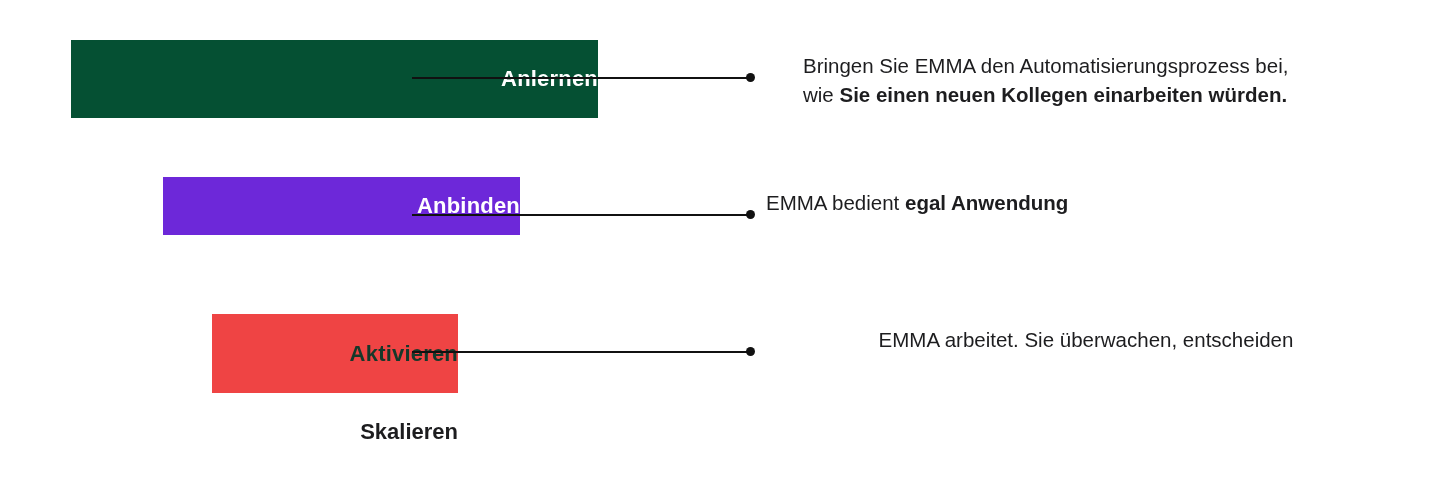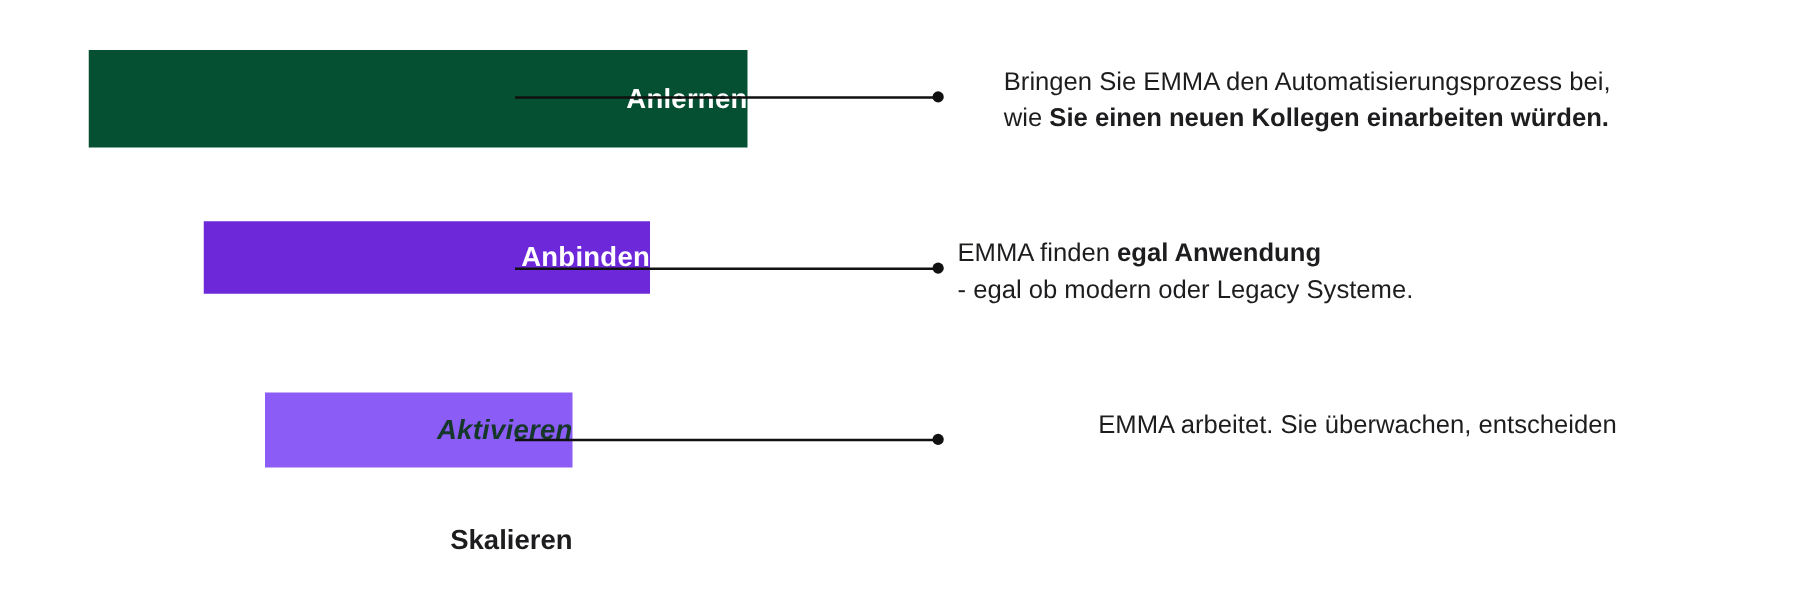--- a/index.html
+++ b/index.html
@@ -51,23 +51,22 @@
     width: 357px;
     height: 58px;
     background: #6d28d9;
   }
   #bar-2 .bar-label { color: #ffffff; }
 
   #bar-3 {
     left: 212px;
     top: 314px;
     width: 246px;
-    height: 60px;
-    background: #8b5cf6;
-    font-style: italic;
+    height: 79px;
+    background: #ef4444;
   }
   #bar-3 .bar-label { color: #15382a; }
 
   
   .stage-caption {
     position: absolute;
     left: 212px;
     width: 246px;
     text-align: right;
     font-size: 22px;
@@ -140,22 +139,21 @@
   </div>
 
   <div class="bar" id="bar-2">
     <span class="bar-label">Anbinden</span>
   </div>
   <div class="connector" id="connector-2">
     <span class="rule"></span>
     <span class="node"></span>
   </div>
   <div class="description" id="description-2">
-    <span class="line"><span>EMMA finden </span><b>egal Anwendung</b></span>
-    <span class="line"><span>- egal ob modern oder Legacy Systeme.</span></span>
+    <span class="line"><span>EMMA bedient </span><b>egal Anwendung</b></span>
   </div>
 
   <div class="bar" id="bar-3">
     <span class="bar-label">Aktivieren</span>
   </div>
   <div class="connector" id="connector-3">
     <span class="rule"></span>
     <span class="node"></span>
   </div>
   <div class="description" id="description-3">

